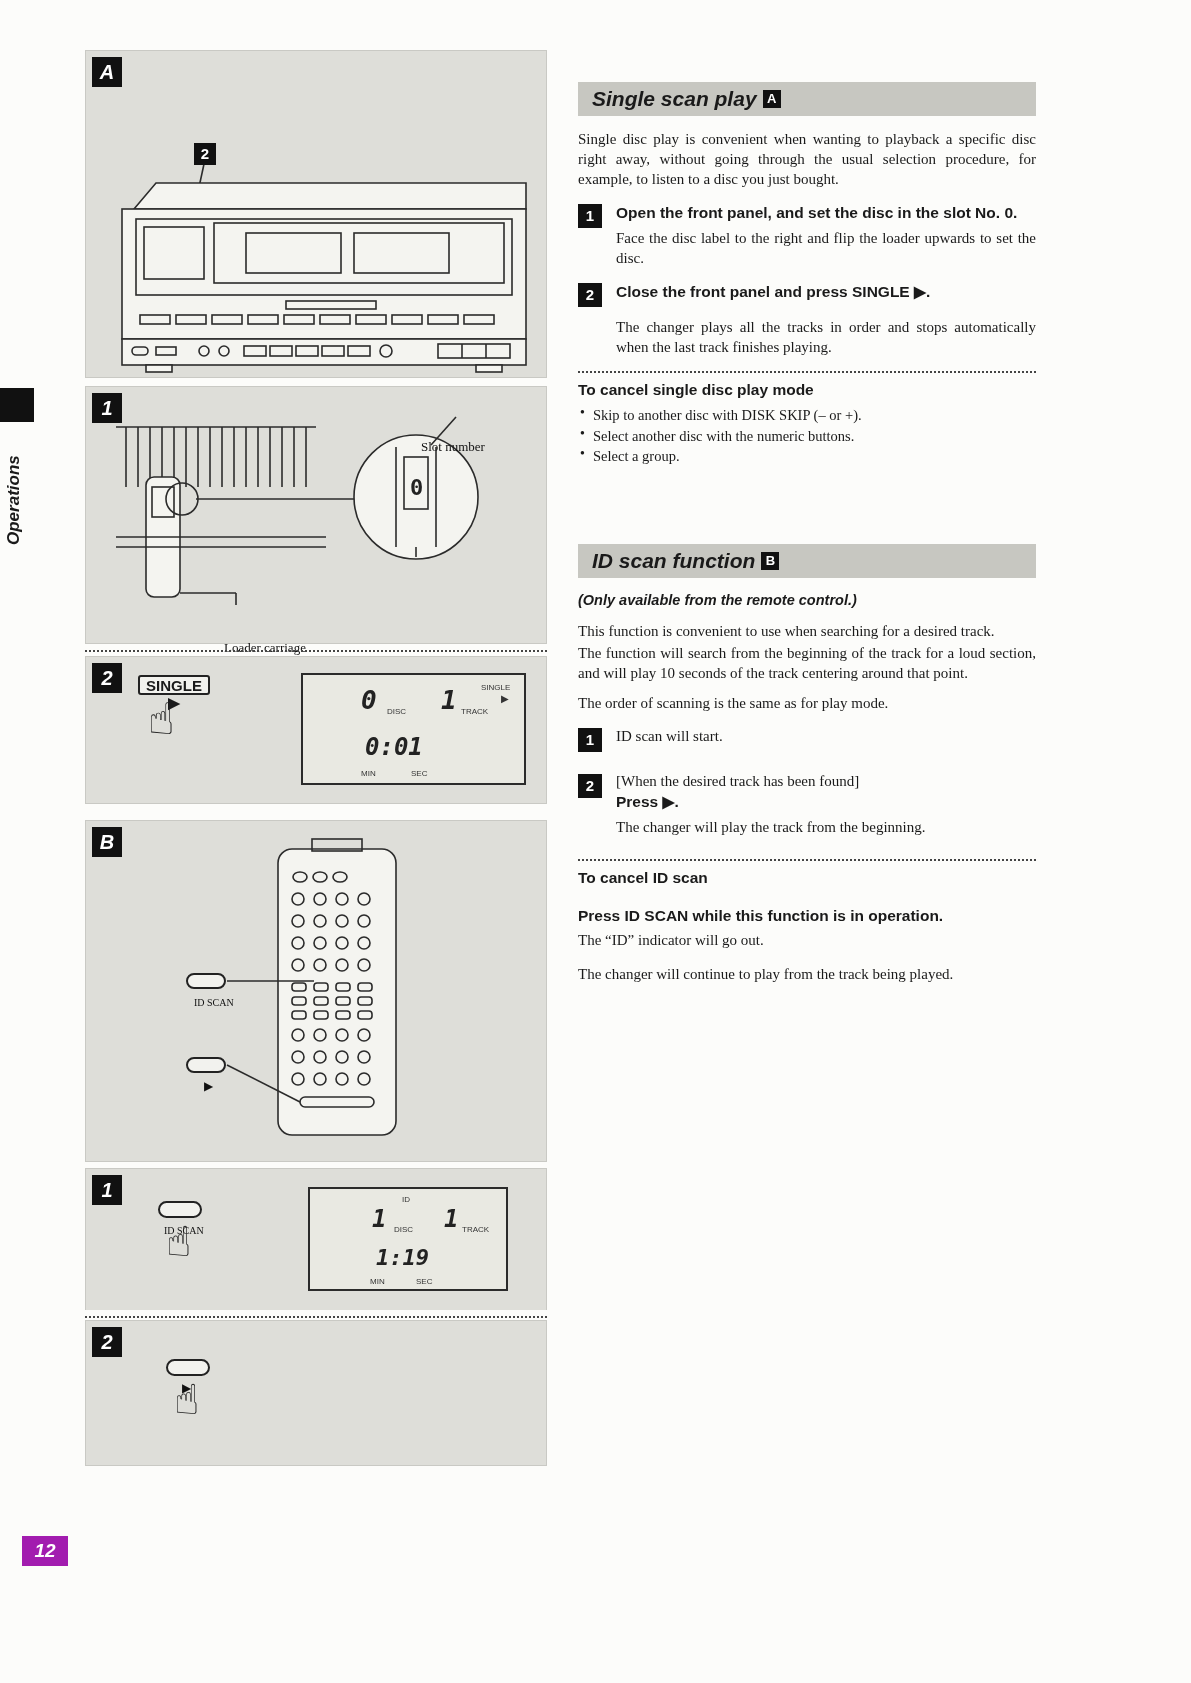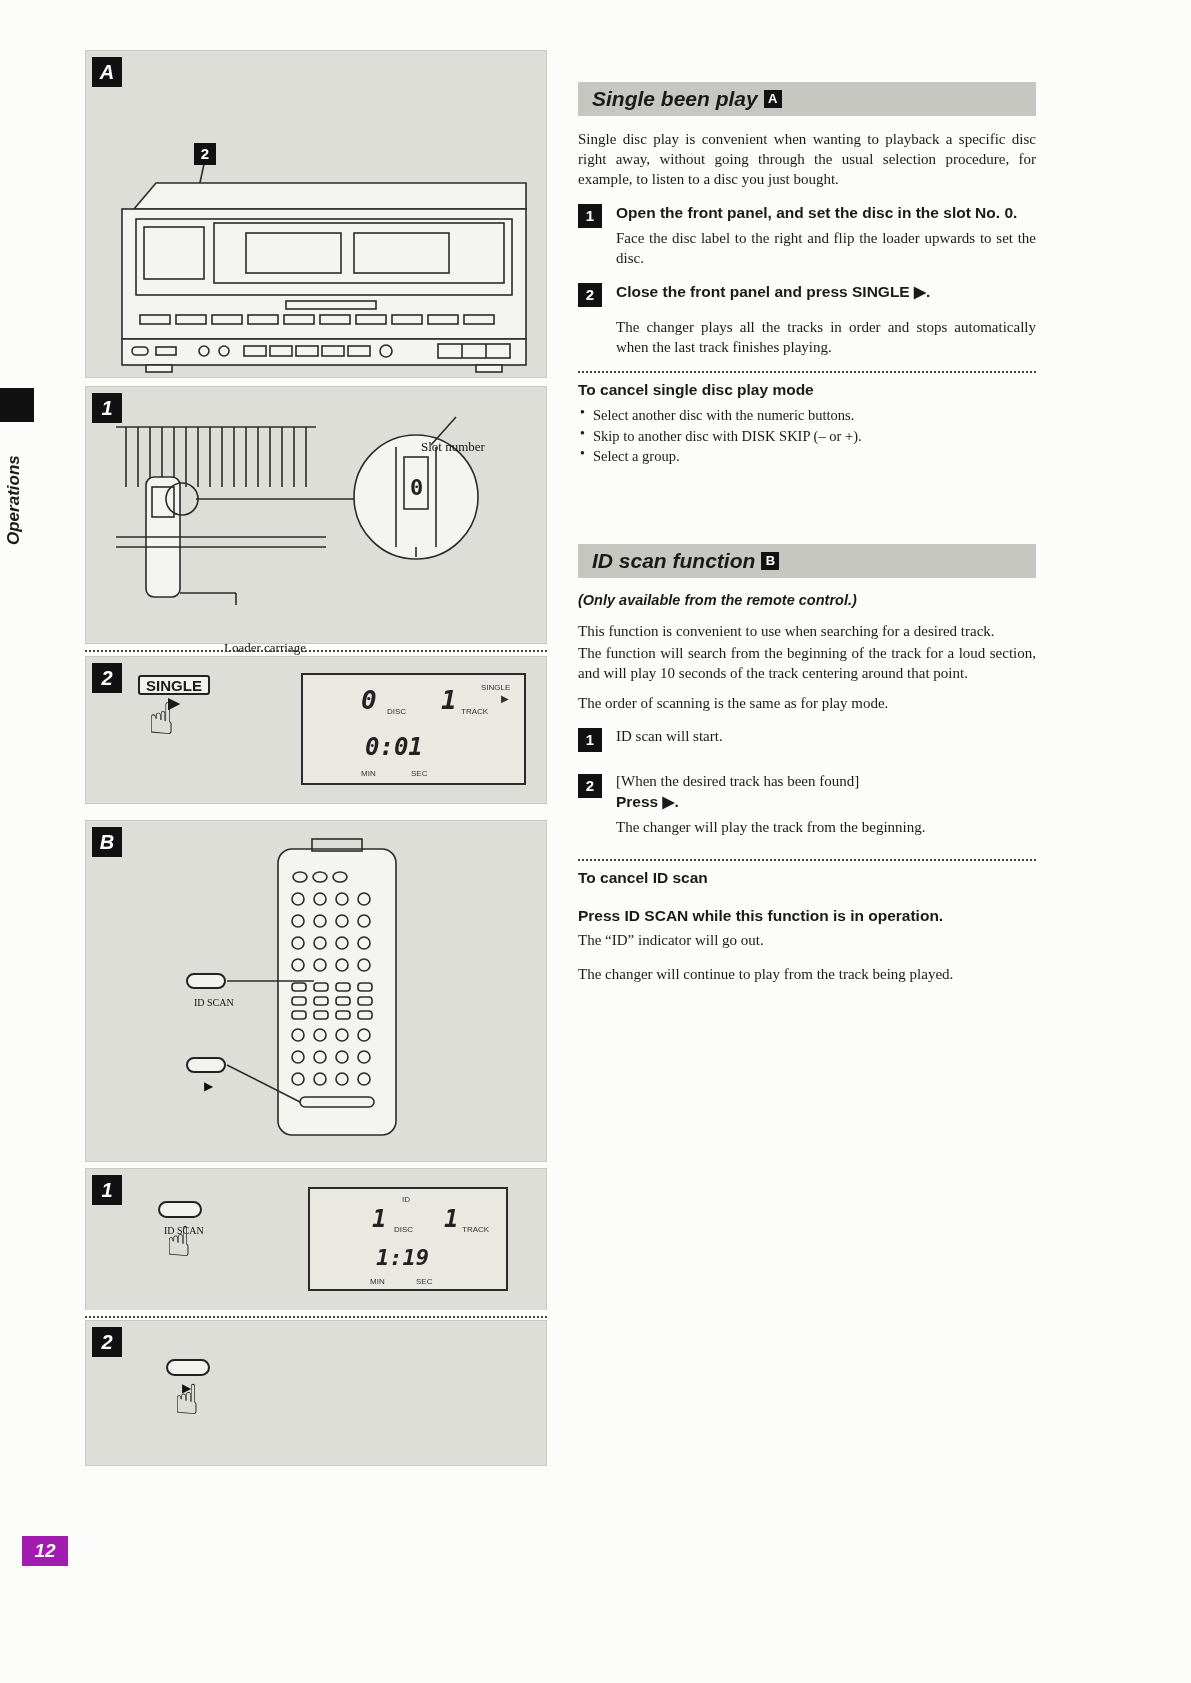--- a/index.html
+++ b/index.html
@@ -282,41 +282,41 @@
   <div class="figbox" style="top:1320px; height:146px;">
     <div class="tag big" style="left:6px; top:6px;">2</div>
     <div class="figlabel" style="left:96px; top:22px; font-size:12px;">▶</div>
     <div class="pillbtn" style="left:80px; top:38px; width:44px; height:17px; border-radius:9px;"></div>
     <div class="hand" style="left:88px; top:54px; font-size:42px;">☝</div>
   </div>
 
   <div class="col-right">
 
     <div class="sec-head">
-      <span>Single been play</span><span class="headtag">A</span>
+      <span>Single scan play</span><span class="headtag">A</span>
     </div>
     <p class="body-p">Single disc play is convenient when wanting to playback a specific disc right away, without going through the usual selection procedure, for example, to listen to a disc you just bought.</p>
 
     <div class="step">
       <div class="stepnum">1</div>
       <div class="steptitle">Open the front panel, and set the disc in the slot No. 0.</div>
       <div class="stepbody">Face the disc label to the right and flip the loader upwards to set the disc.</div>
     </div>
 
     <div class="step">
       <div class="stepnum">2</div>
       <div class="steptitle">Close the front panel and press SINGLE ▶.</div>
       <div class="stepbody" style="margin-top:16px;">The changer plays all the tracks in order and stops automatically when the last track finishes playing.</div>
     </div>
 
     <div class="rsep"></div>
     <div class="bold-sans">To cancel single disc play mode</div>
     <ul class="cancel">
+      <li>Skip to another disc with DISK SKIP (– or +).</li>
       <li>Select another disc with the numeric buttons.</li>
-      <li>Skip to another disc with DISK SKIP (– or +).</li>
       <li>Select a group.</li>
     </ul>
 
     <div class="gap"></div>
 
     <div class="sec-head">
       <span>ID scan function</span><span class="headtag">B</span>
     </div>
     <div class="bold-sans" style="font-size:14.5px; margin:6px 0 14px 0;font-style:italic;">(Only available from the remote control.)</div>
     <p class="body-p" style="margin-bottom:2px;">This function is convenient to use when searching for a desired track.</p>

